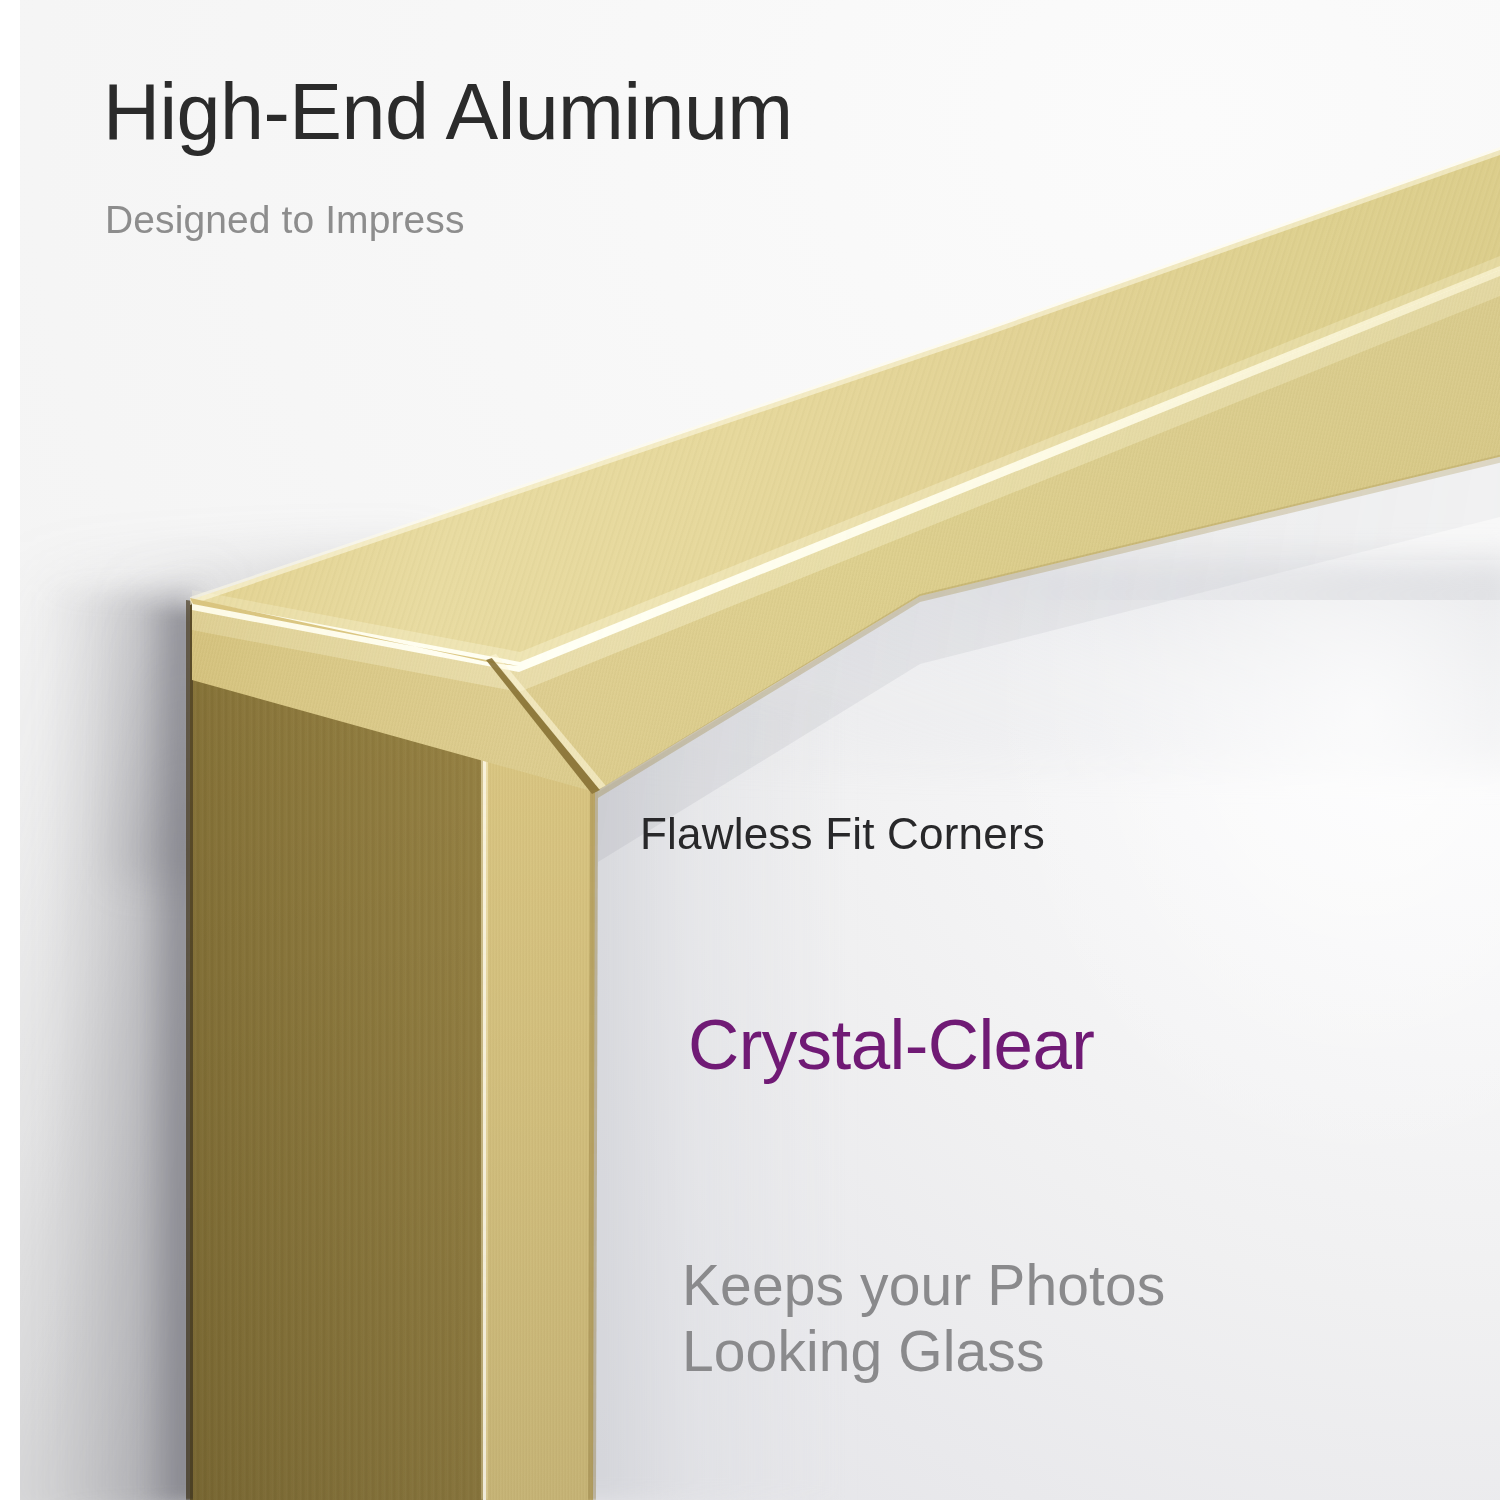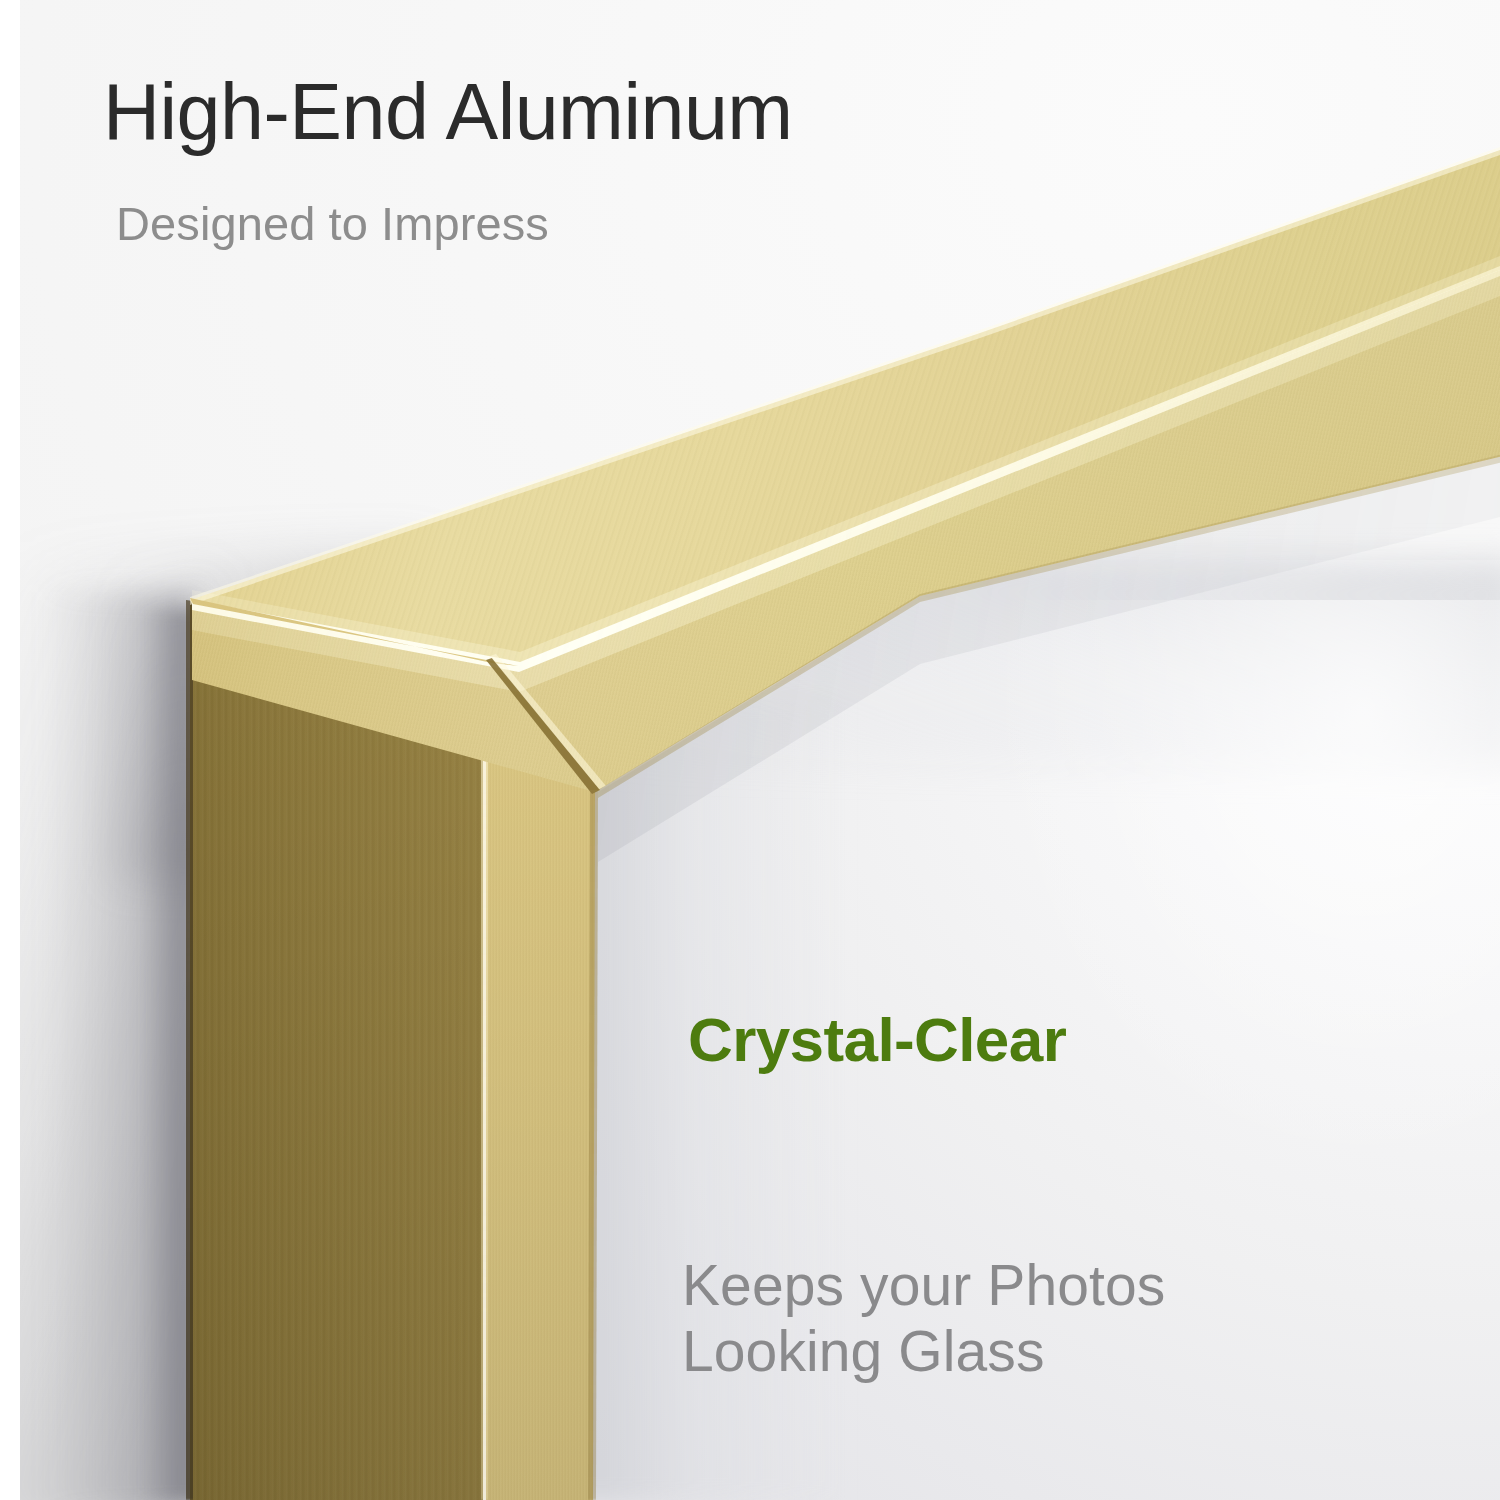--- a/index.html
+++ b/index.html
@@ -414,23 +414,23 @@
     top: 72px;
     font-size: 79px;
     font-weight: 300;
     letter-spacing: -0.5px;
     color: #2b2b2b;
     line-height: 1;
     white-space: nowrap;
   }
   .sub {
     position: absolute;
-    left: 96px;
+    left: 85px;
     top: 200px;
-    font-size: 47px;
+    font-size: 39px;
     font-weight: 300;
     letter-spacing: 0.1px;
     color: #8d8d8d;
     line-height: 1;
     white-space: nowrap;
   }
   .cap-corners {
     position: absolute;
     left: 620px;
     top: 812px;
@@ -438,24 +438,24 @@
     font-weight: 400;
     letter-spacing: 0.2px;
     color: #28282a;
     line-height: 1;
     white-space: nowrap;
   }
   .glass-head {
     position: absolute;
     left: 668px;
     top: 1005px;
-    font-size: 62px;
-    font-weight: 700;
+    font-size: 71px;
+    font-weight: 400;
     letter-spacing: -0.6px;
-    color: #4d7c0f;
+    color: #701a75;
     line-height: 1.12;
     white-space: nowrap;
   }
   .glass-sub {
     position: absolute;
     left: 662px;
     top: 1252px;
     font-size: 57px;
     font-weight: 300;
     letter-spacing: 0.1px;
@@ -504,20 +504,21 @@
     <div class="miter-seam"></div>
     <div class="miter-seam-hi"></div>
 
     <div class="frame-glass-edge-v"></div>
     <div class="frame-glass-edge-h"></div>
   </div>
 
   <div class="hl">High-End Aluminum</div>
   <div class="sub">Designed to Impress</div>
 
+  <div class="cap-corners">Flawless Fit Corners</div>
 
   <div class="glass-head">
     <div>Crystal-Clear</div>
   </div>
 
   <div class="glass-sub">
     <div>Keeps your Photos</div>
     <div>Looking Glass</div>
   </div>
 

